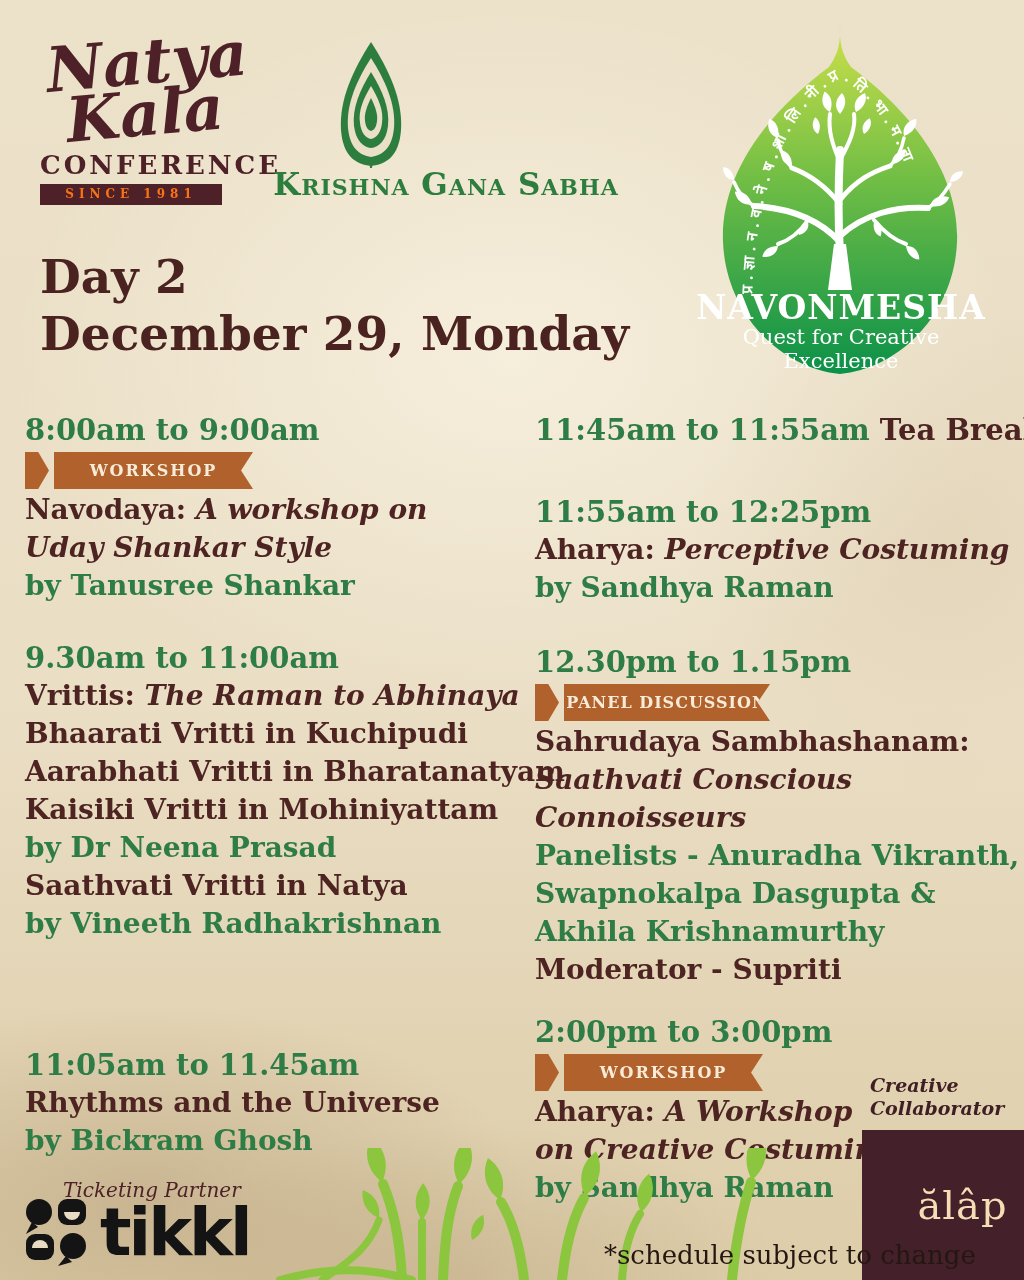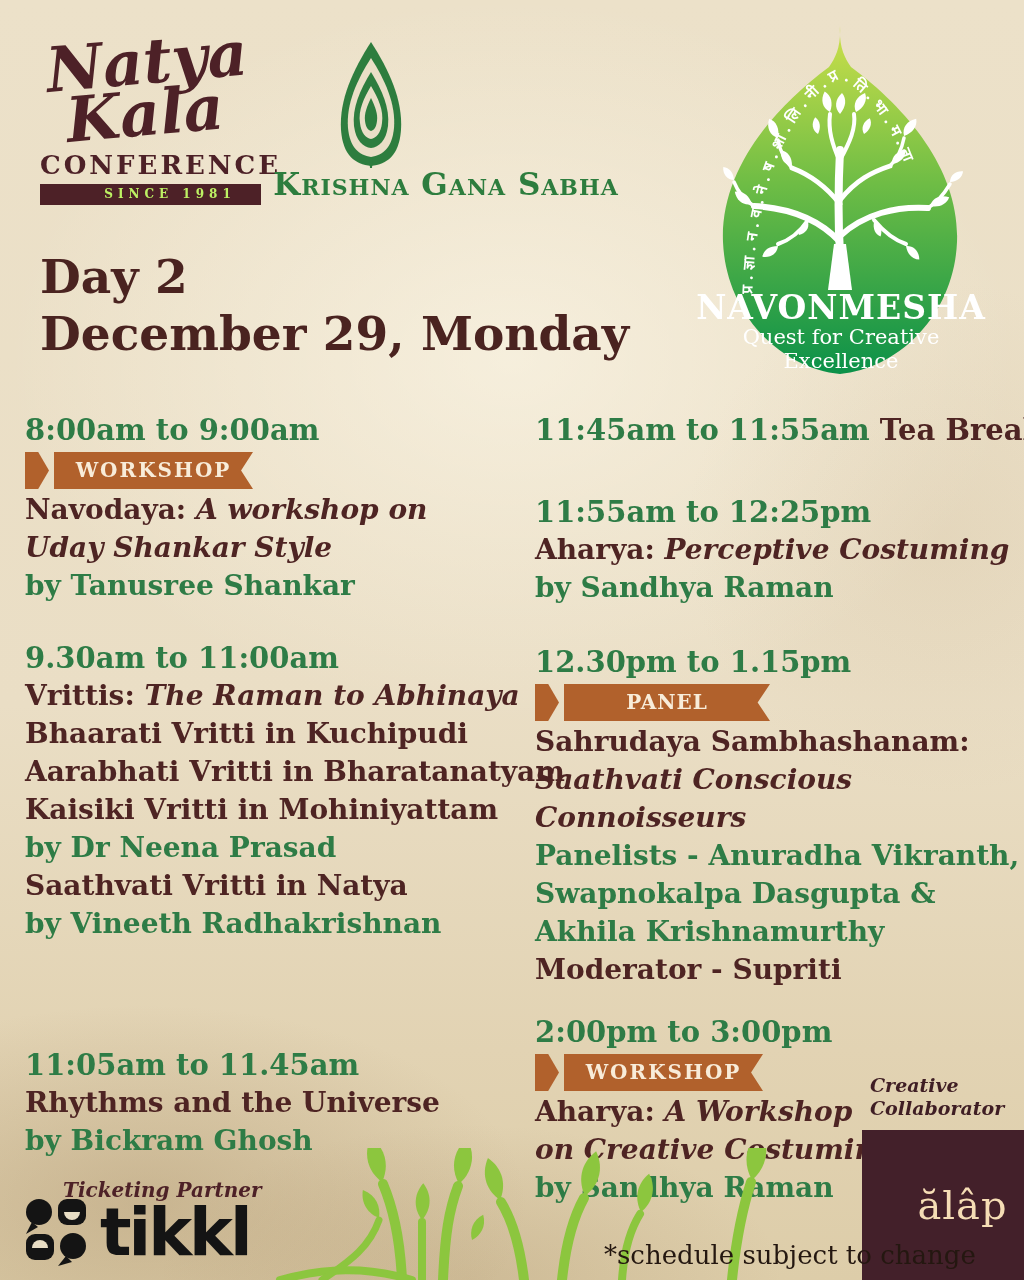--- a/index.html
+++ b/index.html
@@ -12,22 +12,22 @@
       radial-gradient(ellipse 430px 430px at 92% 42%, rgba(195,172,136,.16), transparent 60%),
       radial-gradient(ellipse 700px 500px at 50% 28%, rgba(255,251,238,.55), transparent 72%),
       linear-gradient(180deg,#ece1c9 0%,#eadec5 55%,#e2d3b3 82%,#ddcda9 100%);
   }
   
   .nk{position:absolute;left:40px;top:34px;width:190px;}
   .nk-script{font-style:italic;font-weight:bold;color:#4d2127;line-height:.92;}
   .nk-w1{font-size:62px;transform:rotate(-5deg);margin-left:6px;}
   .nk-w2{font-size:62px;transform:rotate(-5deg);margin-left:26px;margin-top:-6px;}
   .nk-conf{font-size:26px;font-weight:bold;color:#4d2127;letter-spacing:3px;margin-top:8px;text-align:center;width:186px;}
-  .nk-bar{margin-top:4px;width:182px;height:21px;background:#4d2127;color:#bef264;
-          font-size:12px;font-weight:bold;letter-spacing:5px;text-align:center;line-height:21px;padding-left:39px;}
+  .nk-bar{margin-top:4px;width:182px;height:21px;background:#4d2127;color:#f97316;
+          font-size:12px;font-weight:bold;letter-spacing:5px;text-align:center;line-height:21px;}
   
   .kgs{position:absolute;left:248px;top:38px;width:396px;}
   .kgs-icon{position:absolute;left:82px;top:2px;}
   .kgs-name{position:absolute;left:0;top:128px;width:396px;text-align:center;
             font-variant:small-caps;font-weight:bold;font-size:31px;letter-spacing:1px;color:#2d7d3e;}
   
   .leaf-logo{position:absolute;left:688px;top:22px;width:306px;height:376px;}
   .leaf-title{position:absolute;left:0;top:266px;width:100%;text-align:center;color:#fff;
               font-weight:bold;font-size:33px;letter-spacing:1px;}
   .leaf-tag{position:absolute;left:0;top:303px;width:100%;text-align:center;color:#fff;font-size:21px;}
@@ -37,30 +37,30 @@
   .evt{position:absolute;width:500px;}
   .pos-left0{left:25px;top:411px;}  .pos-left1{left:25px;top:639px;}  .pos-left2{left:25px;top:1046px;}
   .pos-right0{left:535px;top:411px;}.pos-right1{left:535px;top:493px;}
   .pos-right2{left:535px;top:643px;}.pos-right3{left:535px;top:1013px;}
   .time-line{font-size:29px;line-height:38px;font-weight:bold;white-space:nowrap;}
   .time{color:#2e7c46;}
   .time-suffix{color:#4e2423;}
   .badge{height:37px;margin:3px 0 2px;display:flex;}
   .badge-tail{width:24px;margin-right:5px;background:#b1612c;
               clip-path:polygon(0 0,55% 0,100% 50%,55% 100%,0 100%);}
-  .badge-body{background:#b1612c;color:#f8ecd9;font-weight:bold;font-size:20px;line-height:37px;
+  .badge-body{background:#b1612c;color:#f8ecd9;font-weight:bold;font-size:16px;line-height:37px;
               text-align:center;letter-spacing:2px;clip-path:polygon(0 0,100% 0,94% 50%,100% 100%,0 100%);}
   .badge-body.w1{width:199px;}
   .badge-body.w2{width:206px;letter-spacing:1px;}
   .line{font-size:28px;line-height:38px;font-weight:bold;white-space:nowrap;}
   .seg-r{color:#4e2423;}
   .seg-i{color:#4e2423;font-style:italic;}
   .seg-g{color:#2e7c46;}
   
-  .ticketing{position:absolute;left:63px;top:1178px;font-style:italic;font-weight:bold;font-size:20px;color:#4d2127;text-align:right;}
+  .ticketing{position:absolute;left:63px;top:1178px;font-style:italic;font-weight:normal;font-size:20px;color:#4d2127;text-align:right;}
   .tikkl{position:absolute;left:24px;top:1196px;display:flex;align-items:flex-start;}
   .tikkl-word{font-family:"DejaVu Sans","Liberation Sans",sans-serif;font-weight:800;font-size:66px;
               line-height:70px;letter-spacing:-3px;color:#141414;margin-left:10px;margin-top:2px;}
   .collab{position:absolute;left:870px;top:1074px;width:146px;text-align:left;
           font-style:italic;font-weight:bold;font-size:19px;line-height:23px;color:#3f1e24;}
   .alap{position:absolute;left:862px;top:1130px;width:162px;height:150px;background:#43202a;
         display:flex;align-items:center;justify-content:center;}
   .alap-word{color:#f5ddb5;font-size:40px;letter-spacing:1px;margin-left:39px;}
   .disclaimer{position:absolute;left:604px;top:1240px;font-weight:normal;font-size:26px;color:#241710;z-index:5;}
   .plant{position:absolute;left:262px;top:1148px;z-index:1;}

